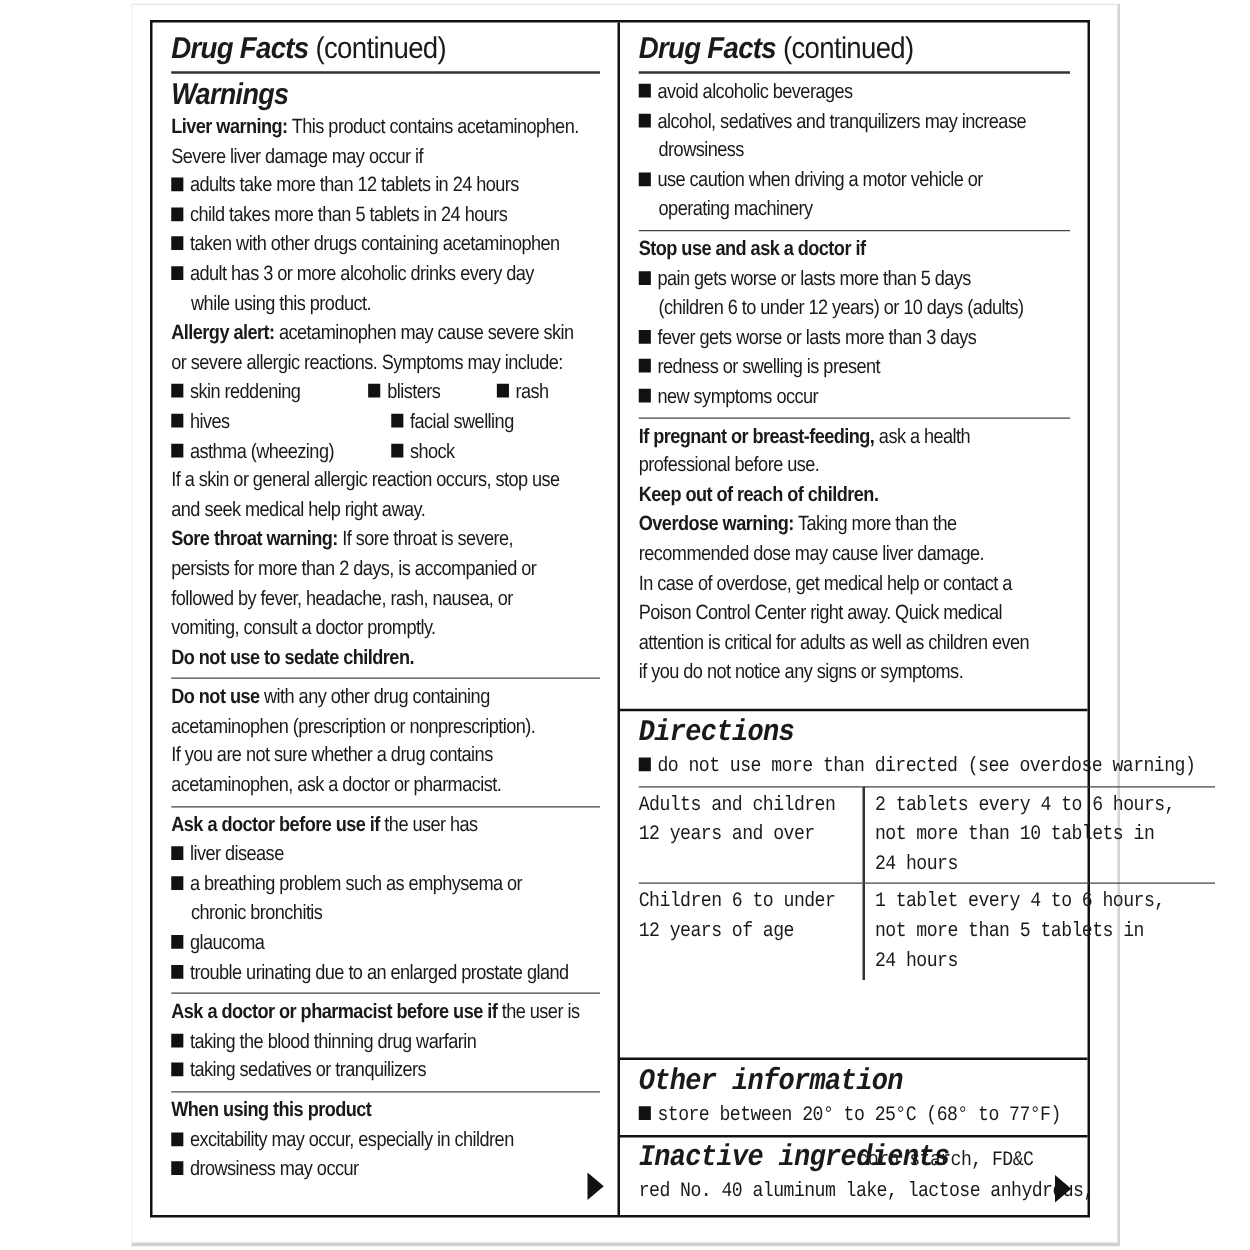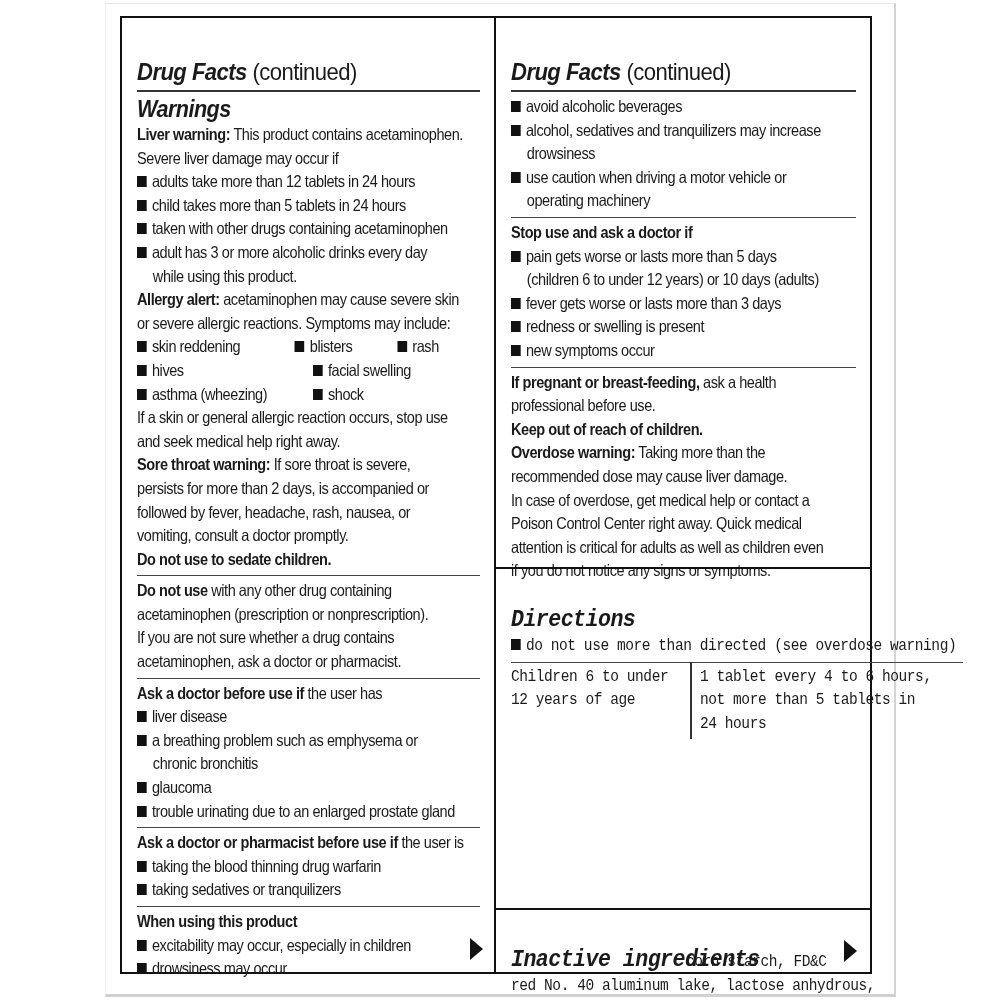--- a/index.html
+++ b/index.html
@@ -6,21 +6,21 @@
   body { width:1000px; height:1000px; position:relative; overflow:hidden;
          font-family:"Liberation Sans", "DejaVu Sans", sans-serif; color:#1a1a1a; }
   .card { position:absolute; left:105px; top:3px; width:788px; height:990px;
           background:#fff; border-right:2px solid #d4d4d4; border-bottom:3px solid #d0d0d0;
           border-top:1px solid #e6e6e6; border-left:1px solid #f0f0f0; }
   .box { position:absolute; left:120px; top:16px; width:748px; height:954px;
          border:2px solid #111; box-sizing:content-box; }
   .col { position:absolute; top:0; bottom:0; }
   .col-left { left:0; width:372px; border-right:2px solid #111; }
   .col-right { left:374px; right:0; }
-  .pad { padding:0 14px 0 15px;margin-top:33px; }
+  .pad { padding:0 14px 0 15px; }
   .title { font-size:24px; line-height:28px; padding-top:7px; letter-spacing:-0.6px; transform:scaleX(0.92); transform-origin:left; white-space:nowrap; }
   .title .it { font-style:italic; font-weight:bold; }
   .title .rest { font-weight:normal; }
   .rule { border-top:2px solid #333; margin:4px 0 3px 0; }
   .thin { border-top:1.5px solid #444; margin:4px 0 3px 0; }
   .h2 { font-size:24px; font-style:italic; font-weight:bold; line-height:28px; letter-spacing:-0.6px; transform:scaleX(0.9); transform-origin:left; white-space:nowrap; }
   .t { font-size:16.5px; line-height:23.6px; letter-spacing:-0.5px; white-space:nowrap; transform:scaleX(0.88); transform-origin:left; }
   .b { font-weight:bold; }
   .bul { display:inline-block; width:11px; height:11px; background:#111; margin-right:6px; vertical-align:0px; }
   .ind { padding-left:18px; }
@@ -141,36 +141,53 @@
         <div class="t">if you do not notice any signs or symptoms.</div>
       </div>
     </div>
 
     <div class="sec hb" style="top:549px; height:279px;">
       <div class="pad">
         <div class="h2" style="padding-top:4px;">Directions</div>
         <div class="t"><span class="bul"></span><span>do not use more than directed (see overdose warning)</span></div>
         <table class="dir" style="margin-top:4px;">
           <tbody>
+              <tr>
+            <td class="c1">
+                  <div class="t">Adults and children</div>
+                  <div class="t">12 years and over</div>
+                </td>
+            <td class="c2">
+                  <div class="t">2 tablets every 4 to 6 hours,</div>
+                  <div class="t">not more than 10 tablets in</div>
+                  <div class="t">24 hours</div>
+                </td>
+          </tr>
           <tr>
             <td class="c1">
                   <div class="t">Children 6 to under</div>
                   <div class="t">12 years of age</div>
                 </td>
             <td class="c2">
                   <div class="t">1 tablet every 4 to 6 hours,</div>
                   <div class="t">not more than 5 tablets in</div>
                   <div class="t">24 hours</div>
                 </td>
           </tr>
         </tbody>
           </table>
       </div>
     </div>
 
+    <div class="sec hb" style="top:828px; height:61px;">
+      <div class="pad">
+        <div class="h2" style="padding-top:4px;">Other information</div>
+        <div class="t"><span class="bul"></span><span>store between 20° to 25°C (68° to 77°F)</span></div>
+      </div>
+    </div>
 
     <div class="sec hb" style="top:890px; bottom:0;">
       <div class="pad">
         <div style="display:flex; align-items:baseline; padding-top:3px;">
           <span class="h2" style="display:inline-block; width:175px;">Inactive ingredients</span>
           <span class="t" style="display:inline-block;">corn starch, FD&amp;C</span>
         </div>
         <div class="t">red No. 40 aluminum lake, lactose anhydrous,</div>
       </div>
       <div class="arrow" style="left:348px; top:30px;"></div>

